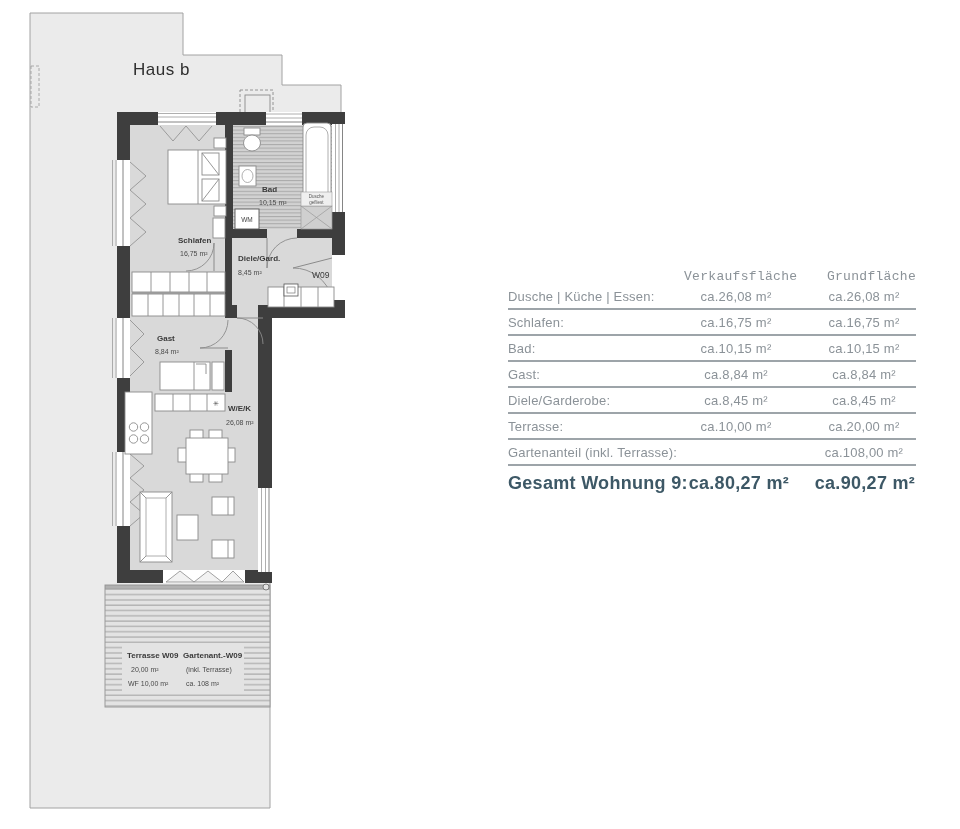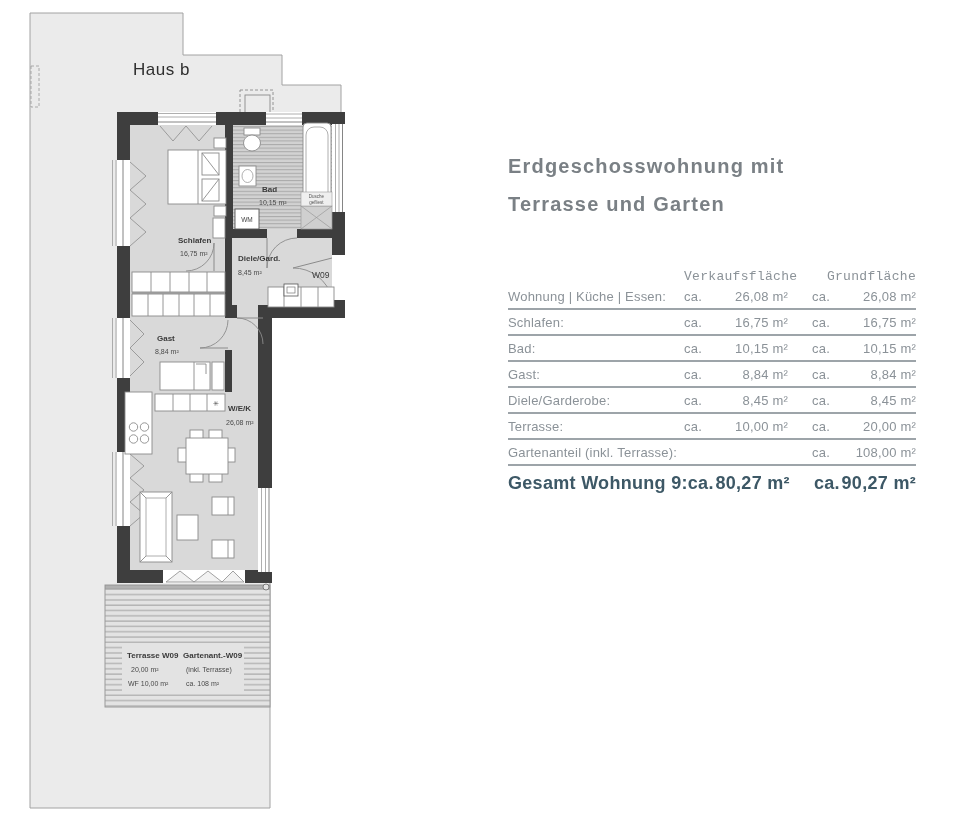--- a/index.html
+++ b/index.html
@@ -17,21 +17,21 @@
   .title{position:absolute;top:147px;left:0;width:100%;
     font-size:20px;font-weight:bold;letter-spacing:1.2px;line-height:38px;
     color:var(--title_text);}
   .ptable{position:absolute;top:262px;left:0;width:100%;color:var(--table_text);}
   .thead{display:flex;align-items:flex-end;height:22px;font-size:13px;letter-spacing:.3px;}
   .trow{display:flex;align-items:center;height:26px;border-bottom:2px solid var(--rule);
     font-size:13px;letter-spacing:.2px;}
   .trow-total{display:flex;align-items:center;height:34px;
     font-size:18px;font-weight:bold;letter-spacing:.3px;color:var(--accent_total);}
   .tlabel{flex:1;text-align:left;white-space:nowrap;}
-  .tc{width:104px;display:flex;justify-content:space-between;white-space:nowrap;}
+  .tc{width:104px;display:flex;justify-content:center;white-space:nowrap;}
   .tc2{margin-left:24px;}
   .th-c{width:104px;text-align:right;white-space:nowrap;font-family:Liberation Mono, monospace;}
   .th-sp{flex:1;}
   svg text{font-family:"Liberation Sans", sans-serif;}
 </style>
 </head>
 <body>
 
 <div class="stage">
 
@@ -293,34 +293,30 @@
           <line x1="228" y1="497" x2="228" y2="515"></line>
       <rect x="212" y="540" width="22" height="18"></rect>
           <line x1="228" y1="540" x2="228" y2="558"></line>
     </g>
 
     <circle cx="266" cy="587" r="3" fill="#e3e3e3" stroke="#666" stroke-width="0.8"></circle>
   </svg>
   </div>
 
   <div class="panel">
-    <div class="title">
-      <div>Erdgeschosswohnung mit</div>
-      <div>Terrasse und Garten</div>
-    </div>
 
     <div class="ptable">
       <div class="thead">
         <div class="th-sp"></div>
         <div class="th-c">Verkaufsfläche</div>
         <div class="th-c tc2">Grundfläche</div>
       </div>
 
       <div class="trow">
-        <div class="tlabel">Wohnung | Küche | Essen:</div>
+        <div class="tlabel">Dusche | Küche | Essen:</div>
         <div class="tc">
             <span>ca.</span>
             <span>26,08 m²</span>
           </div>
         <div class="tc tc2">
             <span>ca.</span>
             <span>26,08 m²</span>
           </div>
       </div>
       <div class="trow">

